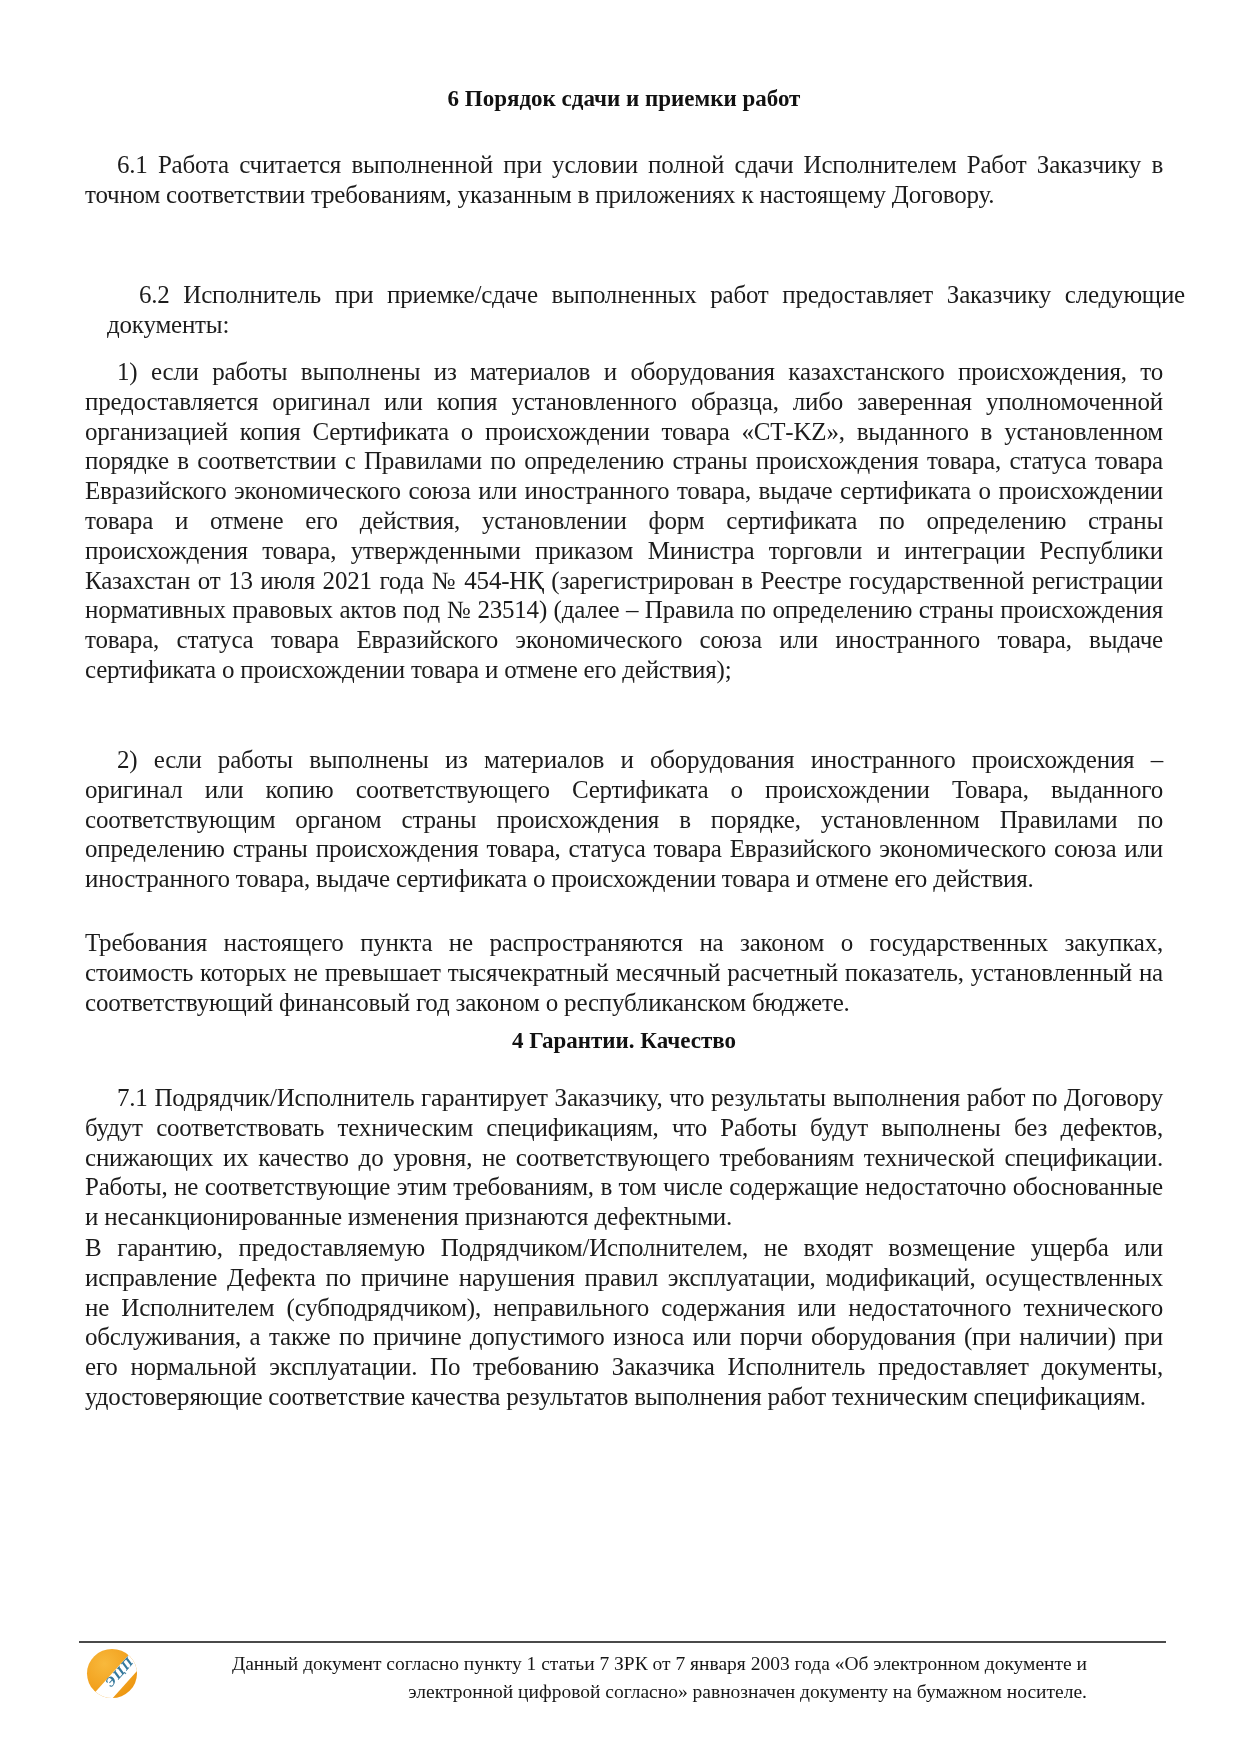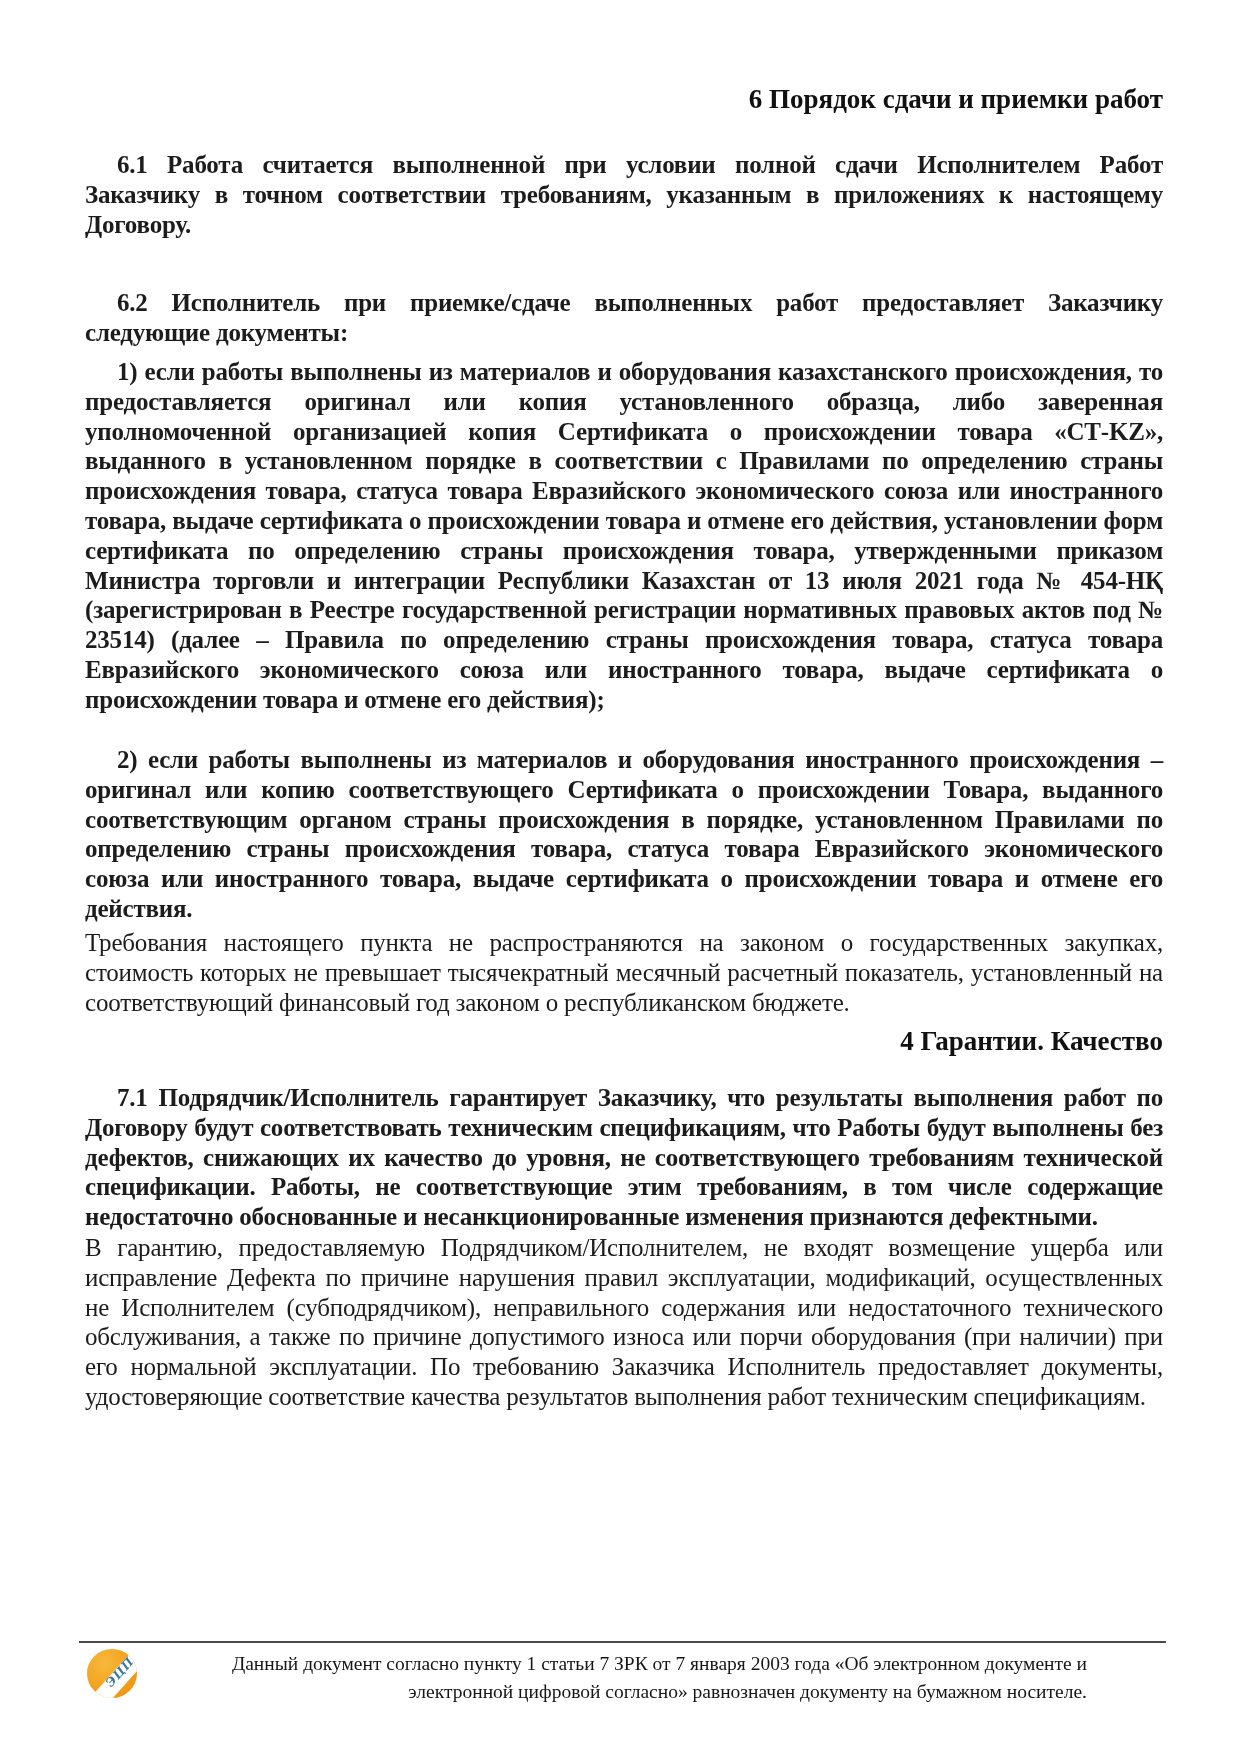--- a/index.html
+++ b/index.html
@@ -13,39 +13,39 @@
     height: 1754px;
     background: #ffffff;
     font-family: "Liberation Serif", "DejaVu Serif", serif;
     color: #1c1c1c;
     overflow: hidden;
   }
   .doc-heading {
     position: absolute;
     left: 85px;
     width: 1078px;
-    text-align: right;
+    text-align: center;
     font-weight: bold;
-    font-size: 27px;
+    font-size: 23px;
     line-height: 32px;
     margin: 0;
     color: #111111;
   }
   .para {
     position: absolute;
     left: 85px;
     width: 1078px;
     margin: 0;
     text-align: justify;
     font-size: 25px;
     letter-spacing: -0.2px;
     line-height: 29.8px;
     color: #1c1c1c;
   }
-  .para.indent { text-indent: 32px; font-weight: bold; }
+  .para.indent { text-indent: 32px; }
   .footer-rule {
     position: absolute;
     left: 79px;
     top: 1641px;
     width: 1087px;
     height: 0;
     border-top: 2px solid #4a4a4a;
   }
   .footer-area {
     position: absolute;
@@ -103,21 +103,21 @@
 </style>
 </head>
 <body>
 
 <div class="page">
 
   <h1 class="doc-heading" style="top:83px;">6 Порядок сдачи и приемки работ</h1>
 
   <p class="para indent" style="top:150px;">6.1 Работа считается выполненной при условии полной сдачи Исполнителем Работ Заказчику в точном соответствии требованиям, указанным в приложениях к настоящему Договору.</p>
 
-  <p class="para indent" style="top:288px;">6.2 Исполнитель при приемке/сдаче выполненных работ предоставляет Заказчику следующие документы:</p>
+  <p class="para indent" style="top:280px;margin-left:22px;">6.2 Исполнитель при приемке/сдаче выполненных работ предоставляет Заказчику следующие документы:</p>
 
   <p class="para indent" style="top:357px;">1) если работы выполнены из материалов и оборудования казахстанского происхождения, то предоставляется оригинал или копия установленного образца, либо заверенная уполномоченной организацией копия Сертификата о происхождении товара «СТ-KZ», выданного в установленном порядке в соответствии с Правилами по определению страны происхождения товара, статуса товара Евразийского экономического союза или иностранного товара, выдаче сертификата о происхождении товара и отмене его действия, установлении форм сертификата по определению страны происхождения товара, утвержденными приказом Министра торговли и интеграции Республики Казахстан от 13 июля 2021 года № 454-НҚ (зарегистрирован в Реестре государственной регистрации нормативных правовых актов под № 23514) (далее – Правила по определению страны происхождения товара, статуса товара Евразийского экономического союза или иностранного товара, выдаче сертификата о происхождении товара и отмене его действия);</p>
 
   <p class="para indent" style="top:745px;">2) если работы выполнены из материалов и оборудования иностранного происхождения – оригинал или копию соответствующего Сертификата о происхождении Товара, выданного соответствующим органом страны происхождения в порядке, установленном Правилами по определению страны происхождения товара, статуса товара Евразийского экономического союза или иностранного товара, выдаче сертификата о происхождении товара и отмене его действия.</p>
 
   <p class="para" style="top:928px;">Требования настоящего пункта не распространяются на законом о государственных закупках, стоимость которых не превышает тысячекратный месячный расчетный показатель, установленный на соответствующий финансовый год законом о республиканском бюджете.</p>
 
   <h1 class="doc-heading" style="top:1025px;">4 Гарантии. Качество</h1>
 
   <p class="para indent" style="top:1083px;">7.1 Подрядчик/Исполнитель гарантирует Заказчику, что результаты выполнения работ по Договору будут соответствовать техническим спецификациям, что Работы будут выполнены без дефектов, снижающих их качество до уровня, не соответствующего требованиям технической спецификации. Работы, не соответствующие этим требованиям, в том числе содержащие недостаточно обоснованные и несанкционированные изменения признаются дефектными.</p>

